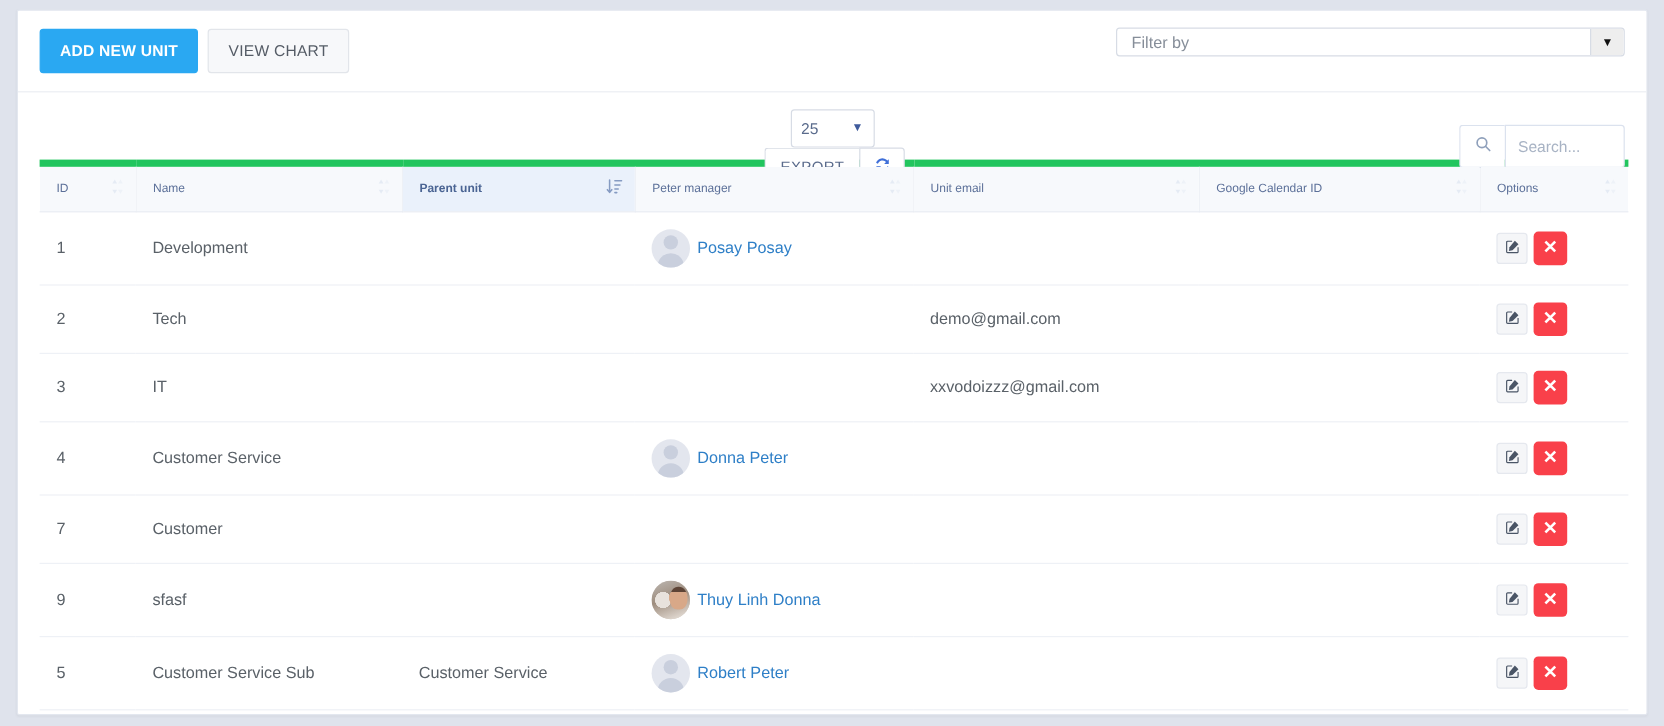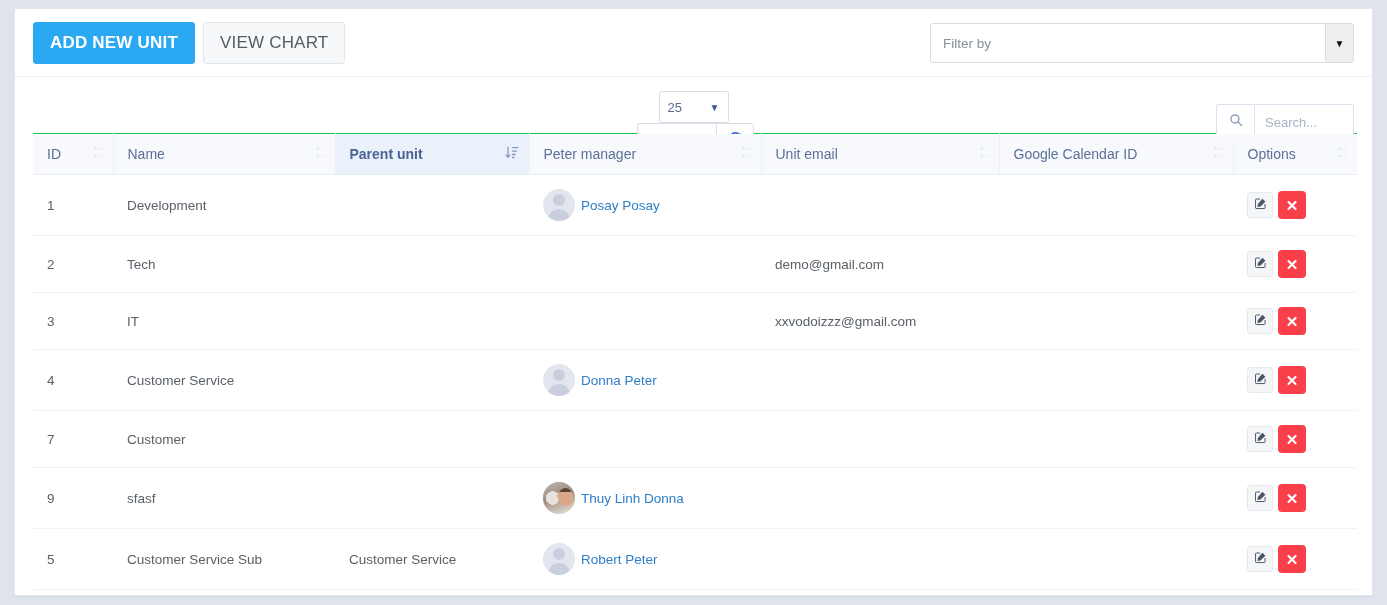--- a/index.html
+++ b/index.html
@@ -29,21 +29,21 @@
   .topbar {
     position: relative;
     height: 68px;
     border-bottom: 1px solid #eceef3;
     padding: 0 18px;
     display: flex;
     align-items: center;
   }
   .btn {
     font-family: "Liberation Sans", sans-serif;
-    font-size: 17px;
+    font-size: 13px;
     letter-spacing: .2px;
     border-radius: 3px;
     cursor: pointer;
     white-space: nowrap;
   }
   .btn-primary {
     background: #2aa8f2;
     color: #fff;
     border: 1px solid #2aa8f2;
     padding: 10px 16px;
@@ -52,21 +52,21 @@
   .btn-light {
     background: #f7f8fa;
     color: #555c66;
     border: 1px solid #e2e5ea;
     padding: 10px 16px;
     margin-left: 8px;
   }
   .filter-wrap {
     position: absolute;
     right: 18px; top: 14px;
-    width: 424px; height: 40px;
+    width: 424px; height: 24px;
     display: flex;
     border: 1px solid #d7dce5;
     border-radius: 3px;
     background: #fff;
     overflow: hidden;
   }
   .filter-input {
     flex: 1;
     border: 0; outline: 0;
     padding: 0 12px;
@@ -168,25 +168,25 @@
     color: #6b7280;
     font-family: "Liberation Sans", sans-serif;
   }
   .search-input::placeholder { color: #a8b3c4; }
 
   
   .tablewrap { padding: 0 18px; }
   table { width: 100%; border-collapse: collapse; table-layout: fixed; }
   thead th {
     background: #f7f9fc;
-    border-top: 1px solid #22c55e;
+    border-top: 6px solid #22c55e;
     border-bottom: 1px solid #e8ecf3;
     border-right: 1px solid #eef1f6;
     color: #5c7099;
-    font-size: 14px;
+    font-size: 10px;
     font-weight: normal;
     text-align: left;
     padding: 12px 10px 12px 14px;
     height: 40px;
     position: relative;
   }
   thead th.sorted {
     background: #eaf1fb;
     color: #4a6493;
     font-weight: bold;

